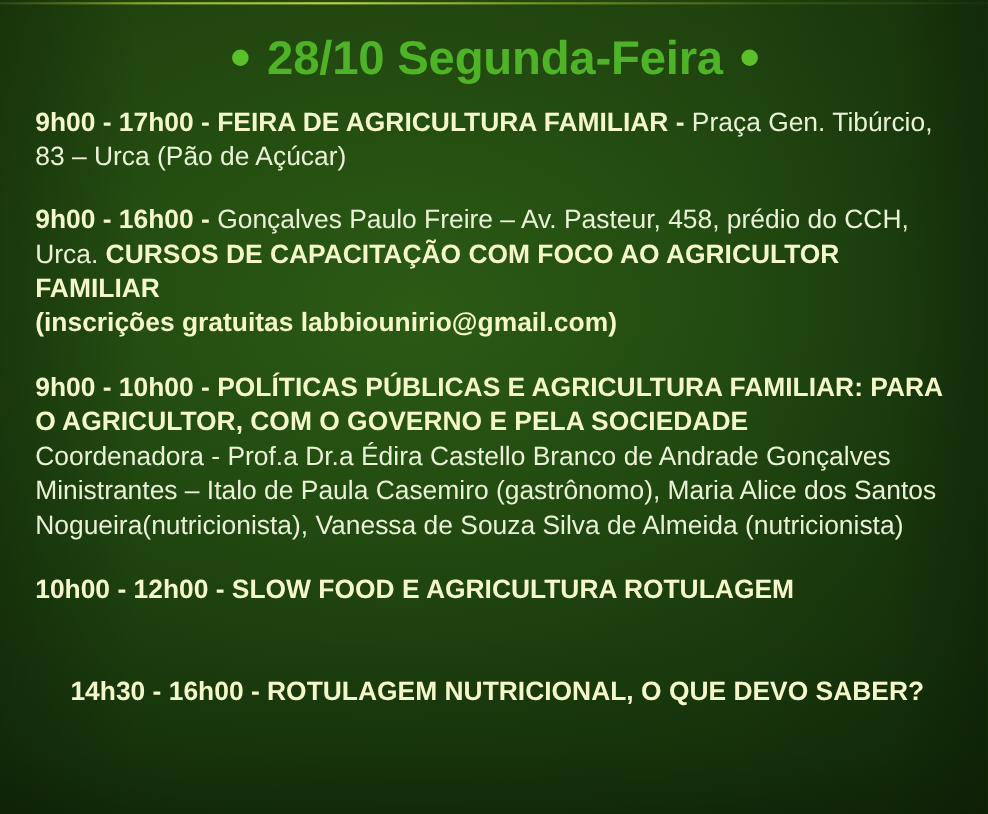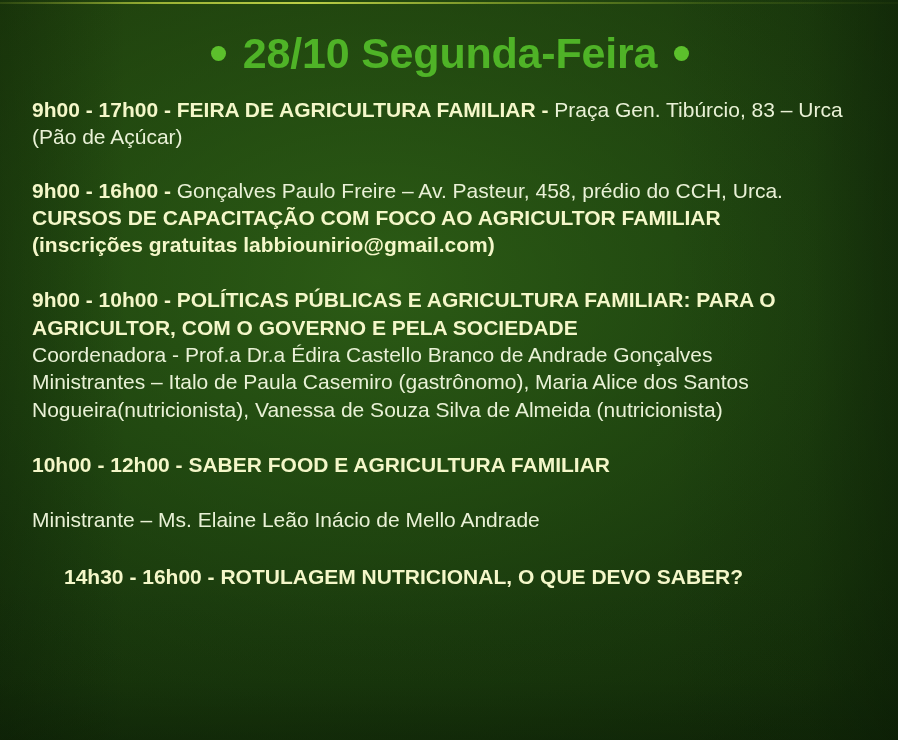--- a/index.html
+++ b/index.html
@@ -82,21 +82,21 @@
     background: #5cc02c;
     vertical-align: 0.16em;
   }
   #heading .bullet.left  { margin-right: 17px; }
   #heading .bullet.right { margin-left: 17px; }
   #heading .heading-text { display: inline; }
 
   
   .block {
     margin: 0 0 24px 0;
-    font-size: 21px;
+    font-size: 24px;
     line-height: 1.30;
     color: #e9f1d6;
     max-width: 836px;
   }
   .block:last-of-type { margin-bottom: 0; }
 
   .block .b {
     font-weight: bold;
     color: #f4f7c9;
   }
@@ -140,21 +140,21 @@
     <p class="block" id="block-2">
       <span class="b">9h00 - 16h00</span><span class="b"> - </span><span class="reg">Gonçalves Paulo Freire – Av. Pasteur, 458, prédio do CCH, Urca.</span>
       <span class="b">CURSOS DE CAPACITAÇÃO COM FOCO AO AGRICULTOR FAMILIAR</span><br><span class="b">(inscrições gratuitas </span><span class="bi">labbiounirio@gmail.com</span><span class="b">)</span>
     </p>
 
     <p class="block" id="block-3">
       <span class="b">9h00 - 10h00</span><span class="b"> - </span><span class="b">POLÍTICAS PÚBLICAS E AGRICULTURA FAMILIAR: PARA O AGRICULTOR, COM O GOVERNO E PELA SOCIEDADE</span><br><span class="sub">Coordenadora - Prof.a Dr.a Édira Castello Branco de Andrade Gonçalves</span><br><span class="sub">Ministrantes – Italo de Paula Casemiro (gastrônomo), Maria Alice dos Santos Nogueira(nutricionista), Vanessa de Souza Silva de Almeida (nutricionista)</span>
     </p>
 
     <p class="block" id="block-4">
-      <span class="b">10h00 - 12h00</span><span class="b"> - </span><span class="b">SABER FOOD E AGRICULTURA FAMILIAR</span><br><br><span class="sub">Ministrante – Ms. Elaine Leão Inácio de Mello Andrade</span>
+      <span class="b">10h00 - 12h00</span><span class="b"> - </span><span class="b">SLOW FOOD E AGRICULTURA ROTULAGEM</span><br><br>
     </p>
 
     <p class="block" id="block-5">
       <span class="b">14h30 - 16h00</span><span class="b"> - </span><span class="b">ROTULAGEM NUTRICIONAL, O QUE DEVO SABER?</span><br>
     </p>
 
   </div>
 
   <div id="vignette"></div>
 </div>

